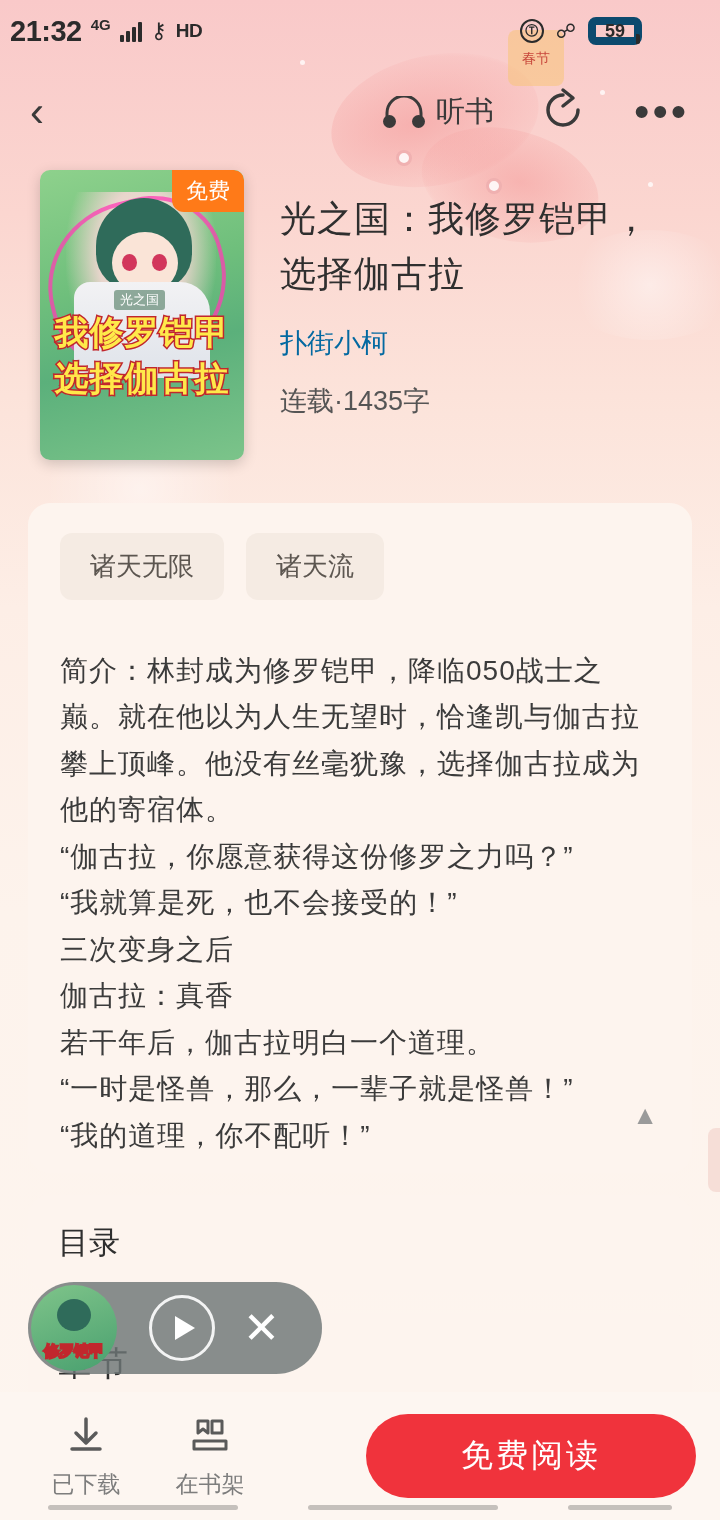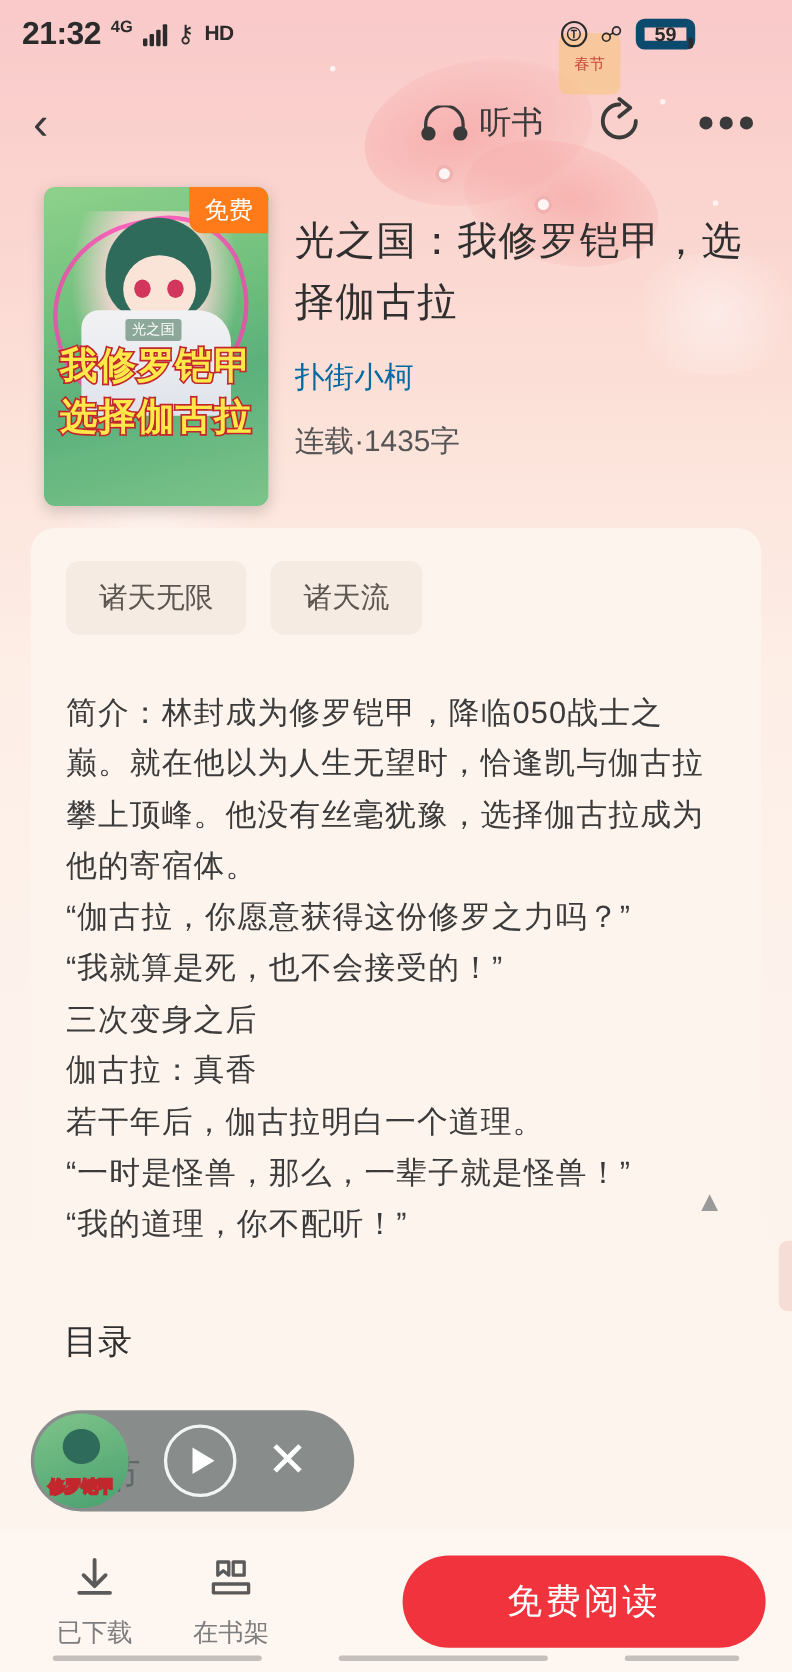--- a/index.html
+++ b/index.html
@@ -36,21 +36,21 @@
   }
   .sparkle { position: absolute; width: 5px; height: 5px; border-radius: 50%; background: rgba(255,255,255,0.75); }
   .cloud {
     position: absolute; border-radius: 50%;
     background: radial-gradient(circle, rgba(255,255,255,0.45), rgba(255,255,255,0) 70%);
   }
 
   
   .statusbar {
     position: absolute; top: 0; left: 0; width: 652px; height: 62px;
-    display: flex; align-items: center; padding: 0 20px;
+    display: flex; align-items: center; padding: 0 10px;
     color: #2b2b2b; font-size: 27px;
   }
   .sb-left { display: flex; align-items: center; gap: 9px; }
   .sb-time { font-size: 29px; font-weight: 600; letter-spacing: -0.5px; }
   .sb-4g { font-size: 15px; position: relative; top: -7px; font-weight: 600; }
   .bars { display: flex; align-items: flex-end; gap: 2px; height: 22px; }
   .bars i { display: block; width: 4px; background: #2b2b2b; border-radius: 1px; }
   .bars i:nth-child(1) { height: 7px; }
   .bars i:nth-child(2) { height: 11px; }
   .bars i:nth-child(3) { height: 15px; }
@@ -122,28 +122,28 @@
     font-family: "DejaVu Sans", sans-serif; font-weight: 700;
     color: #ffe94a; font-size: 34px; letter-spacing: 1px;
     -webkit-text-stroke: 3px #c1272d; paint-order: stroke fill;
   }
   .cover .t1 { top: 140px; }
   .cover .t2 { top: 186px; }
   .cover .free {
     position: absolute; right: 0; top: 0; background: #ff7a18; color: #fff;
     font-size: 22px; padding: 6px 14px; border-radius: 0 10px 0 12px;
   }
-  .meta { margin-left: 24px; padding-top: 22px; }
+  .meta { margin-left: 36px; padding-top: 22px; }
   .title { font-size: 36px; color: #2f2f2f; line-height: 1.52; letter-spacing: 1px; }
   .author { margin-top: 24px; font-size: 27px; color: #0369a1; }
   .status { margin-top: 22px; font-size: 27px; color: #555; }
 
   
   .card {
-    position: absolute; left: 28px; width: 664px; background: #fdf4ee; border-radius: 22px;
+    position: absolute; left: 28px; width: 664px; background: #fdf4ee; border-radius: 22px; margin-top: 23px;
   }
   .card-intro { top: 480px; height: 670px; padding: 30px 32px 0 32px; }
   .tags { display: flex; gap: 22px; }
   .tag {
     background: #f5ebe3; color: #5c5650; font-size: 26px; padding: 16px 30px; border-radius: 12px;
   }
   .intro {
     margin-top: 48px; font-size: 28px; color: #3b3b3b; line-height: 1.66; letter-spacing: 1px;
   }
   .intro p { margin: 0; }

